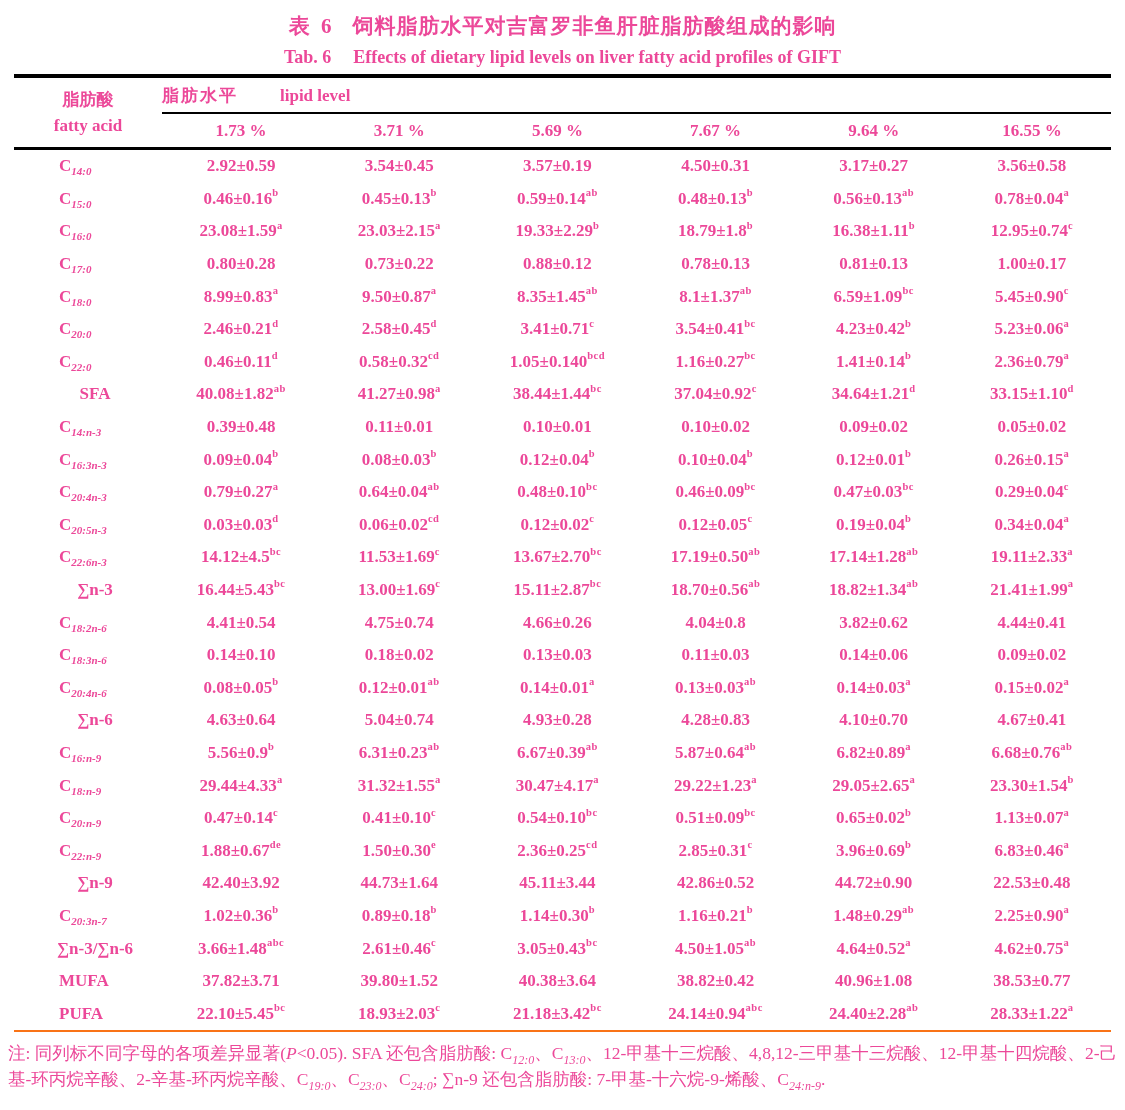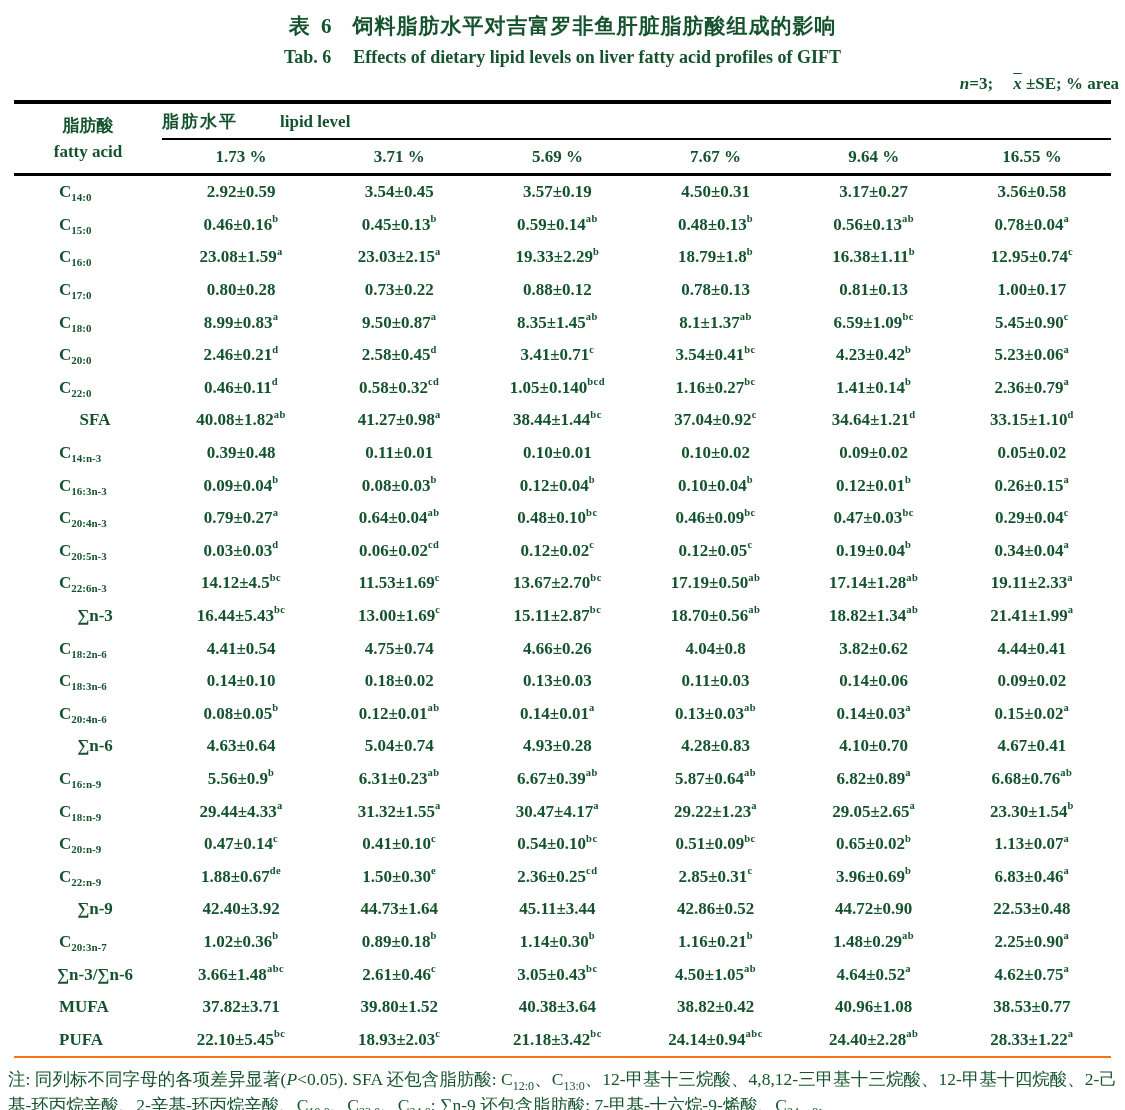--- a/index.html
+++ b/index.html
@@ -1,21 +1,21 @@
 <!DOCTYPE html>
 <html><head>
 <meta charset="utf-8">
 <style>
   html, body { margin: 0; padding: 0; background: #ffffff; }
   .page {
     position: relative;
     width: 1125px;
     height: 1110px;
     background: #ffffff;
-    color: #14532d;
+    color: #ec4899;
     font-family: "Liberation Serif", "DejaVu Serif", serif;
     overflow: hidden;
   }
   .title-zh {
     margin-top: 12px;
     text-align: center;
     font-size: 21px;
     font-weight: bold;
     letter-spacing: 1px;
   }
@@ -57,21 +57,21 @@
     height: 34px;
     text-align: left;
     vertical-align: middle;
     border-bottom: 2px solid #000;
   }
   .th-group .g-zh { margin-right: 42px; letter-spacing: 2px; }
   tr.pct-row th { height: 33px; text-align: center; vertical-align: middle; }
   tbody td { height: 32.6px; text-align: center; vertical-align: middle; white-space: nowrap; }
   tbody td.row-label { text-align: left; padding-left: 45px; }
   tr.row-center td.row-label { text-align: center; padding-left: 14px; }
-  sub { font-size: 11px; line-height: 0; }
+  sub { font-size: 11px; line-height: 0; font-style: italic; }
   sup {
     font-size: 10.5px;
     line-height: 0;
     position: relative;
     top: -1px;
     letter-spacing: 0.5px;
   }
   .footnote {
     margin: 8px 8px 0 8px;
     font-size: 17.5px;
@@ -88,23 +88,20 @@
 <div class="page">
 
   <div class="title-zh">
     <span class="t-prefix">表 6</span><span>饲料脂肪水平对吉富罗非鱼肝脏脂肪酸组成的影响</span>
   </div>
 
   <div class="title-en">
     <span class="t-prefix">Tab. 6</span><span>Effects of dietary lipid levels on liver fatty acid profiles of GIFT</span>
   </div>
 
-  <div class="note-line">
-    <i>n</i><span>=3;</span><span class="gap"></span><span class="xbar">x</span><span> ±SE; % area</span>
-  </div>
 
   <table class="fa-table">
     <colgroup>
       <col class="c-label">
       <col>
         <col>
         <col>
         <col>
         <col>
         <col>

